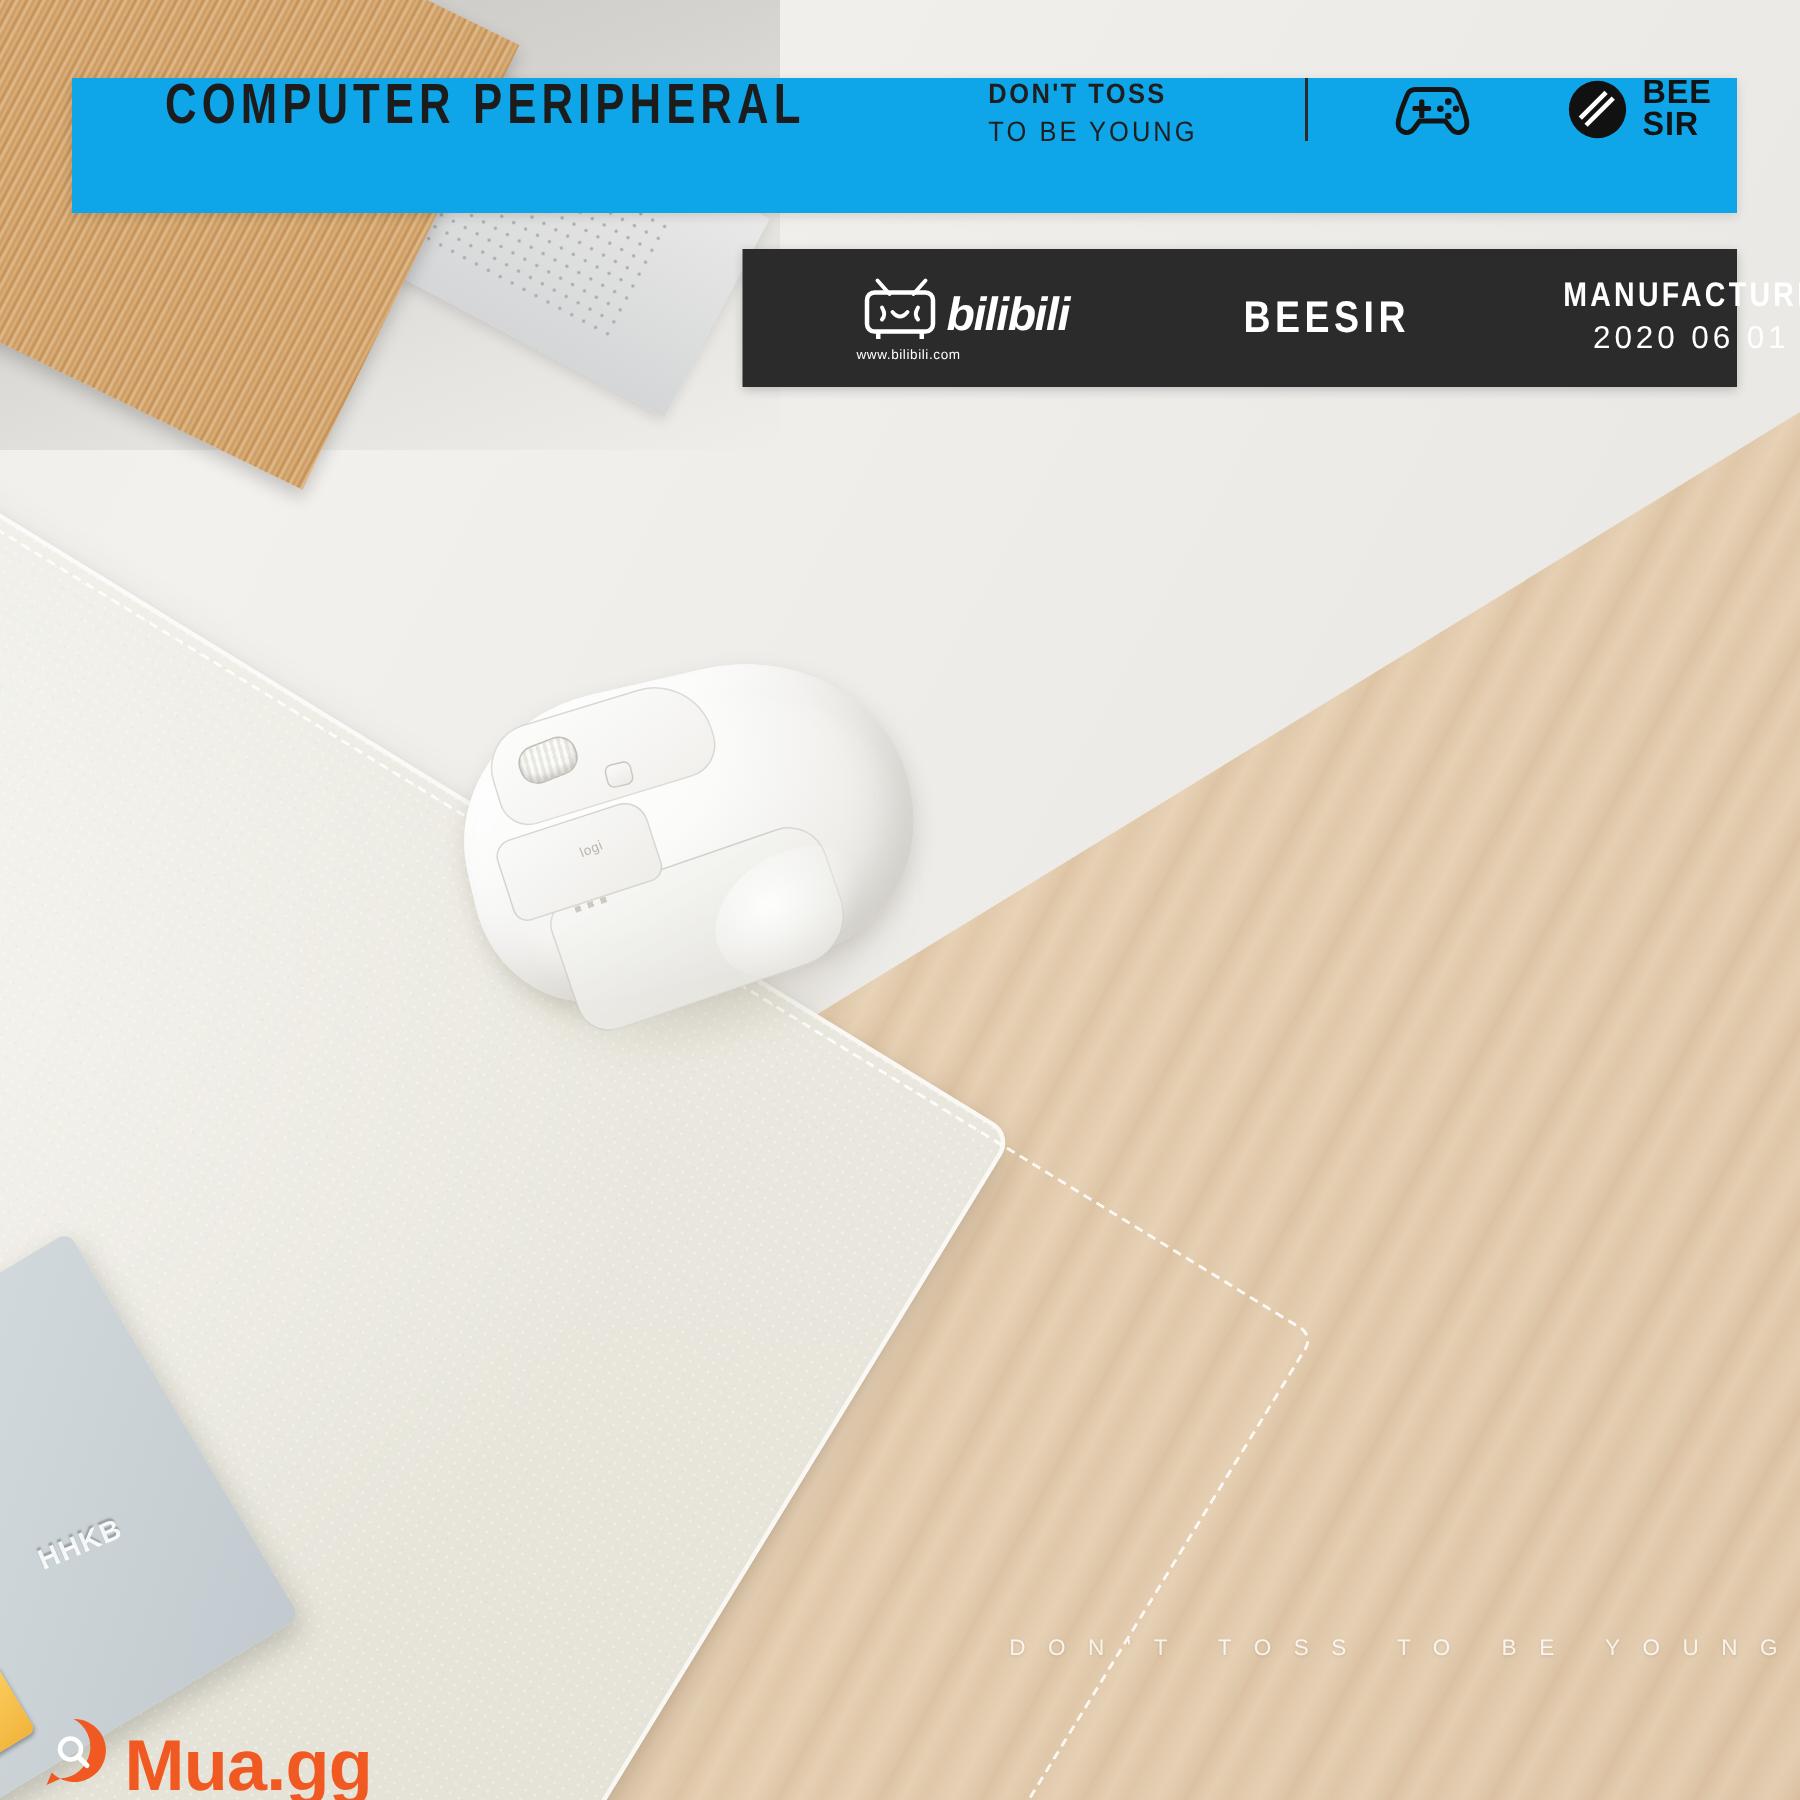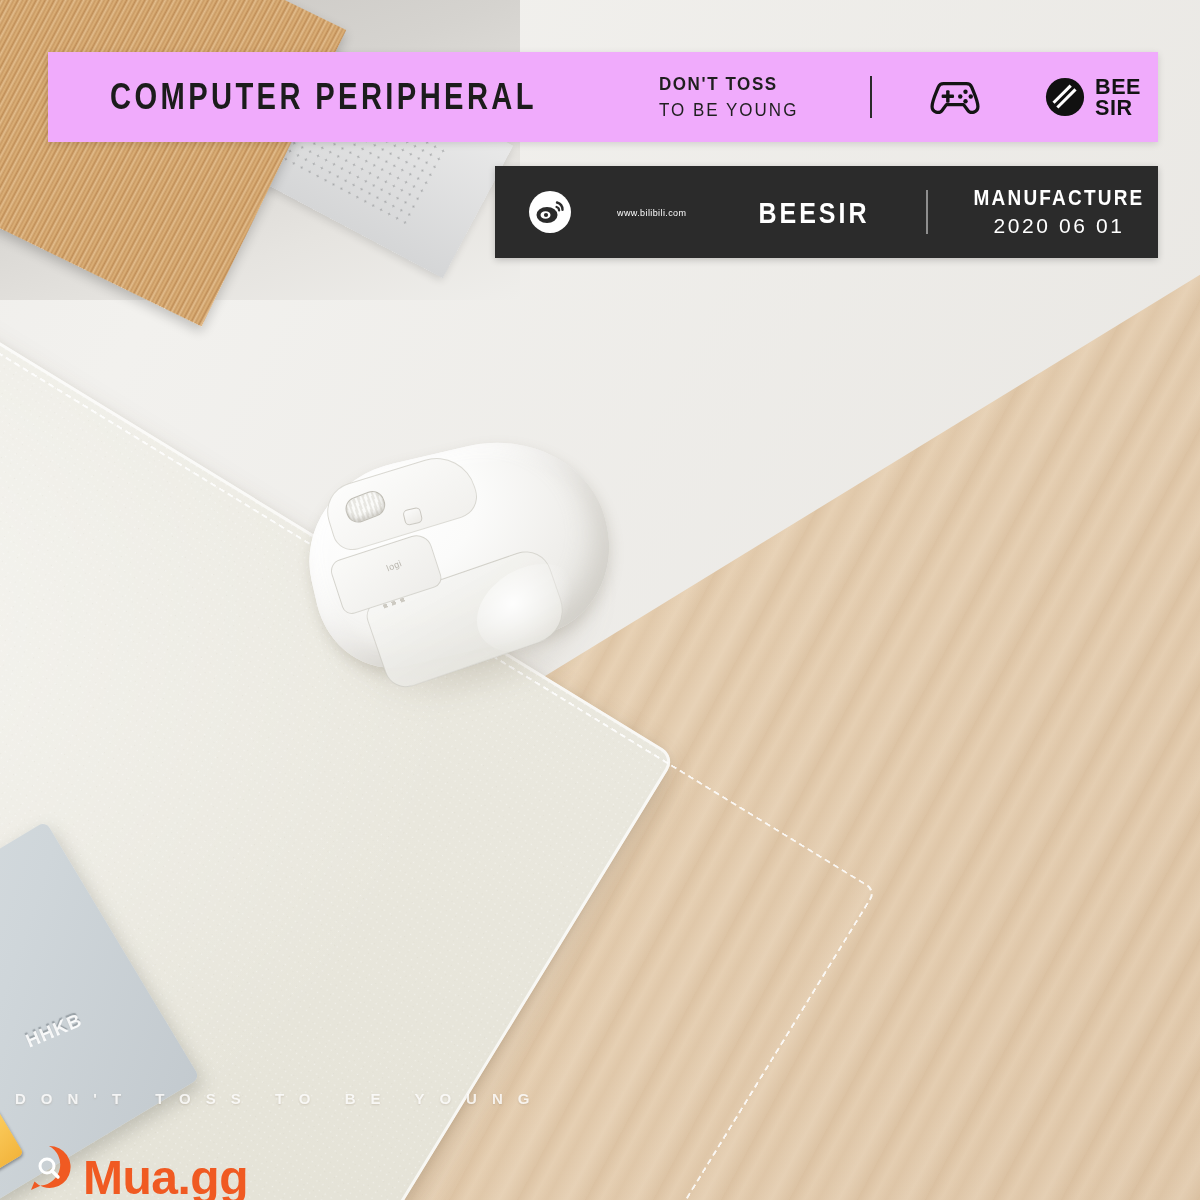--- a/index.html
+++ b/index.html
@@ -179,21 +179,21 @@
   }
   .key {
     position:absolute; border-radius:3px 3px 5px 5px;
     box-shadow:0 2px 3px rgba(60,62,64,.45);
   }
   .key.yellow { background:linear-gradient(165deg,#ffd66b,#f2b43c); }
 
   
   .hdr {
     position:absolute; left:48px; top:52px; width:1110px; height:90px;
-    background:#f0abfc; display:flex; align-items:center;
+    background:#0ea5e9; display:flex; align-items:flex-start;
     box-shadow:0 2px 7px rgba(0,0,0,.13);
   }
   .hdr-title {
     margin-left:62px; font-size:31px; font-weight:bold; color:#1c1c1c;
     letter-spacing:3.6px; white-space:nowrap;
     font-family:"Liberation Sans", sans-serif;
     transform:scaleY(1.22) scaleX(.94); transform-origin:left center;
   }
   .hdr-tag {
     margin-left:auto; font-size:17px; font-weight:bold; color:#1f1f1f;
@@ -225,23 +225,23 @@
     margin-left:72px; color:#fff; font-size:25px; font-weight:bold;
     letter-spacing:3px; transform:scaleY(1.18); transform-origin:left center;
   }
   .blk-div { width:2px; height:44px; background:#8e8e8e; margin:0 0 0 56px; }
   .blk-mfg { margin-left:46px; color:#fff; text-align:center; }
   .mfg-l1 { font-size:19px; font-weight:bold; letter-spacing:2.2px; transform:scaleY(1.2); }
   .mfg-l2 { font-size:21px; letter-spacing:2.6px; margin-top:5px; }
 
   
   .watermark {
-    position:absolute; left:0; top:1090px; width:1200px; text-align:left;
+    position:absolute; left:0; top:1090px; width:1200px; text-align:right;
     font-size:15px; letter-spacing:15px; color:rgba(255,255,255,.82);
-    font-weight:700; text-indent:15px;
+    font-weight:400; text-indent:15px;
     text-shadow:0 1px 2px rgba(140,120,95,.25);
   }
 
   
   .mua { position:absolute; left:26px; top:1131px; display:flex; align-items:center; }
   .mua-bubble { width:46px; height:46px; position:relative; }
   .mua-text {
     margin-left:11px; font-size:48px; font-weight:bold; color:#f05a22;
     letter-spacing:-.5px;
     margin-top:19px;
@@ -330,20 +330,35 @@
     <svg class="blk-weibo" viewBox="0 0 46 46">
       <circle cx="23" cy="23" r="21" fill="#fff"></circle>
       <ellipse cx="20" cy="26" rx="10.5" ry="8" fill="#2b2b2b"></ellipse>
       <ellipse cx="18.5" cy="26" rx="5" ry="3.8" fill="#fff"></ellipse>
       <circle cx="19" cy="26" r="2.1" fill="#2b2b2b"></circle>
       <path d="M30 13.5 a7.5 7.5 0 0 1 5.5 7.2" fill="none" stroke="#2b2b2b" stroke-width="2.4" stroke-linecap="round"></path>
       <path d="M29.5 18 a3.6 3.6 0 0 1 2.6 3.4" fill="none" stroke="#2b2b2b" stroke-width="2.2" stroke-linecap="round"></path>
     </svg>
 
     <div class="blk-bili">
+      <div class="bili-row">
+        <svg width="58" height="46" viewBox="0 0 58 46">
+          <path d="M14 4 L22 13" stroke="#fff" stroke-width="2.6" stroke-linecap="round"></path>
+          <path d="M46 4 L38 13" stroke="#fff" stroke-width="2.6" stroke-linecap="round"></path>
+          <rect x="7" y="12" width="44" height="26" rx="5" fill="none" stroke="#fff" stroke-width="3"></rect>
+          <path d="M17 22 q3 5 0 8" fill="none" stroke="#fff" stroke-width="2.6" stroke-linecap="round"></path>
+          <path d="M41 22 q-3 5 0 8" fill="none" stroke="#fff" stroke-width="2.6" stroke-linecap="round"></path>
+          <path d="M24 25 q5 6 10 0" fill="none" stroke="#fff" stroke-width="2.6" stroke-linecap="round"></path>
+          <rect x="13" y="38" width="3" height="5" fill="#fff"></rect>
+          <rect x="42" y="38" width="3" height="5" fill="#fff"></rect>
+        </svg>
+        <svg width="128" height="40" viewBox="0 0 128 40">
+          <text x="2" y="31" font-family="Liberation Sans, sans-serif" font-size="31" font-weight="bold" font-style="italic" fill="#fff" letter-spacing="-1">bilibili</text>
+        </svg>
+      </div>
       <div class="bili-url">www.bilibili.com</div>
     </div>
 
     <div class="blk-beesir">BEESIR</div>
 
     <div class="blk-div"></div>
 
     <div class="blk-mfg">
       <div class="mfg-l1">MANUFACTURE</div>
       <div class="mfg-l2">2020 06 01</div>

